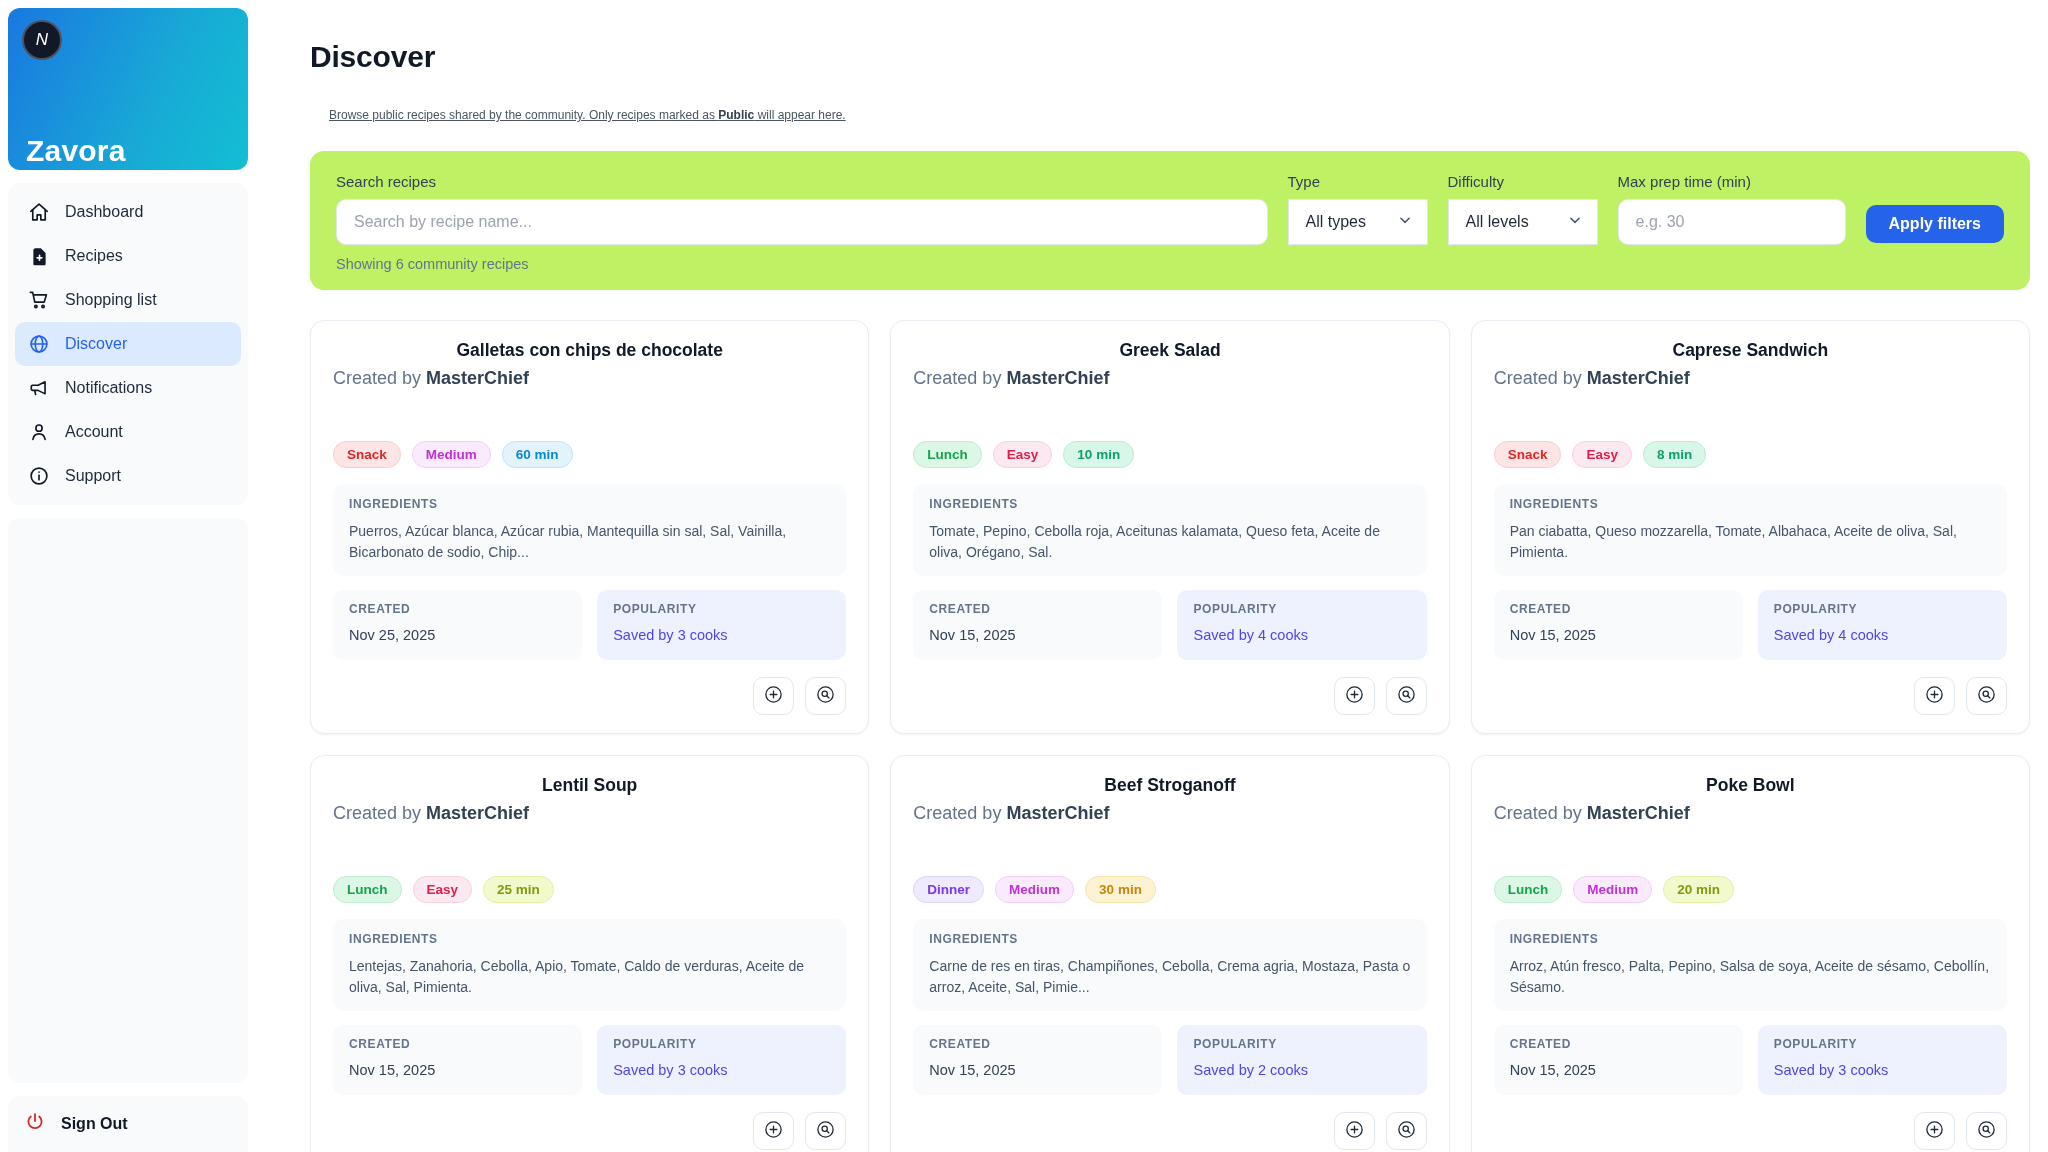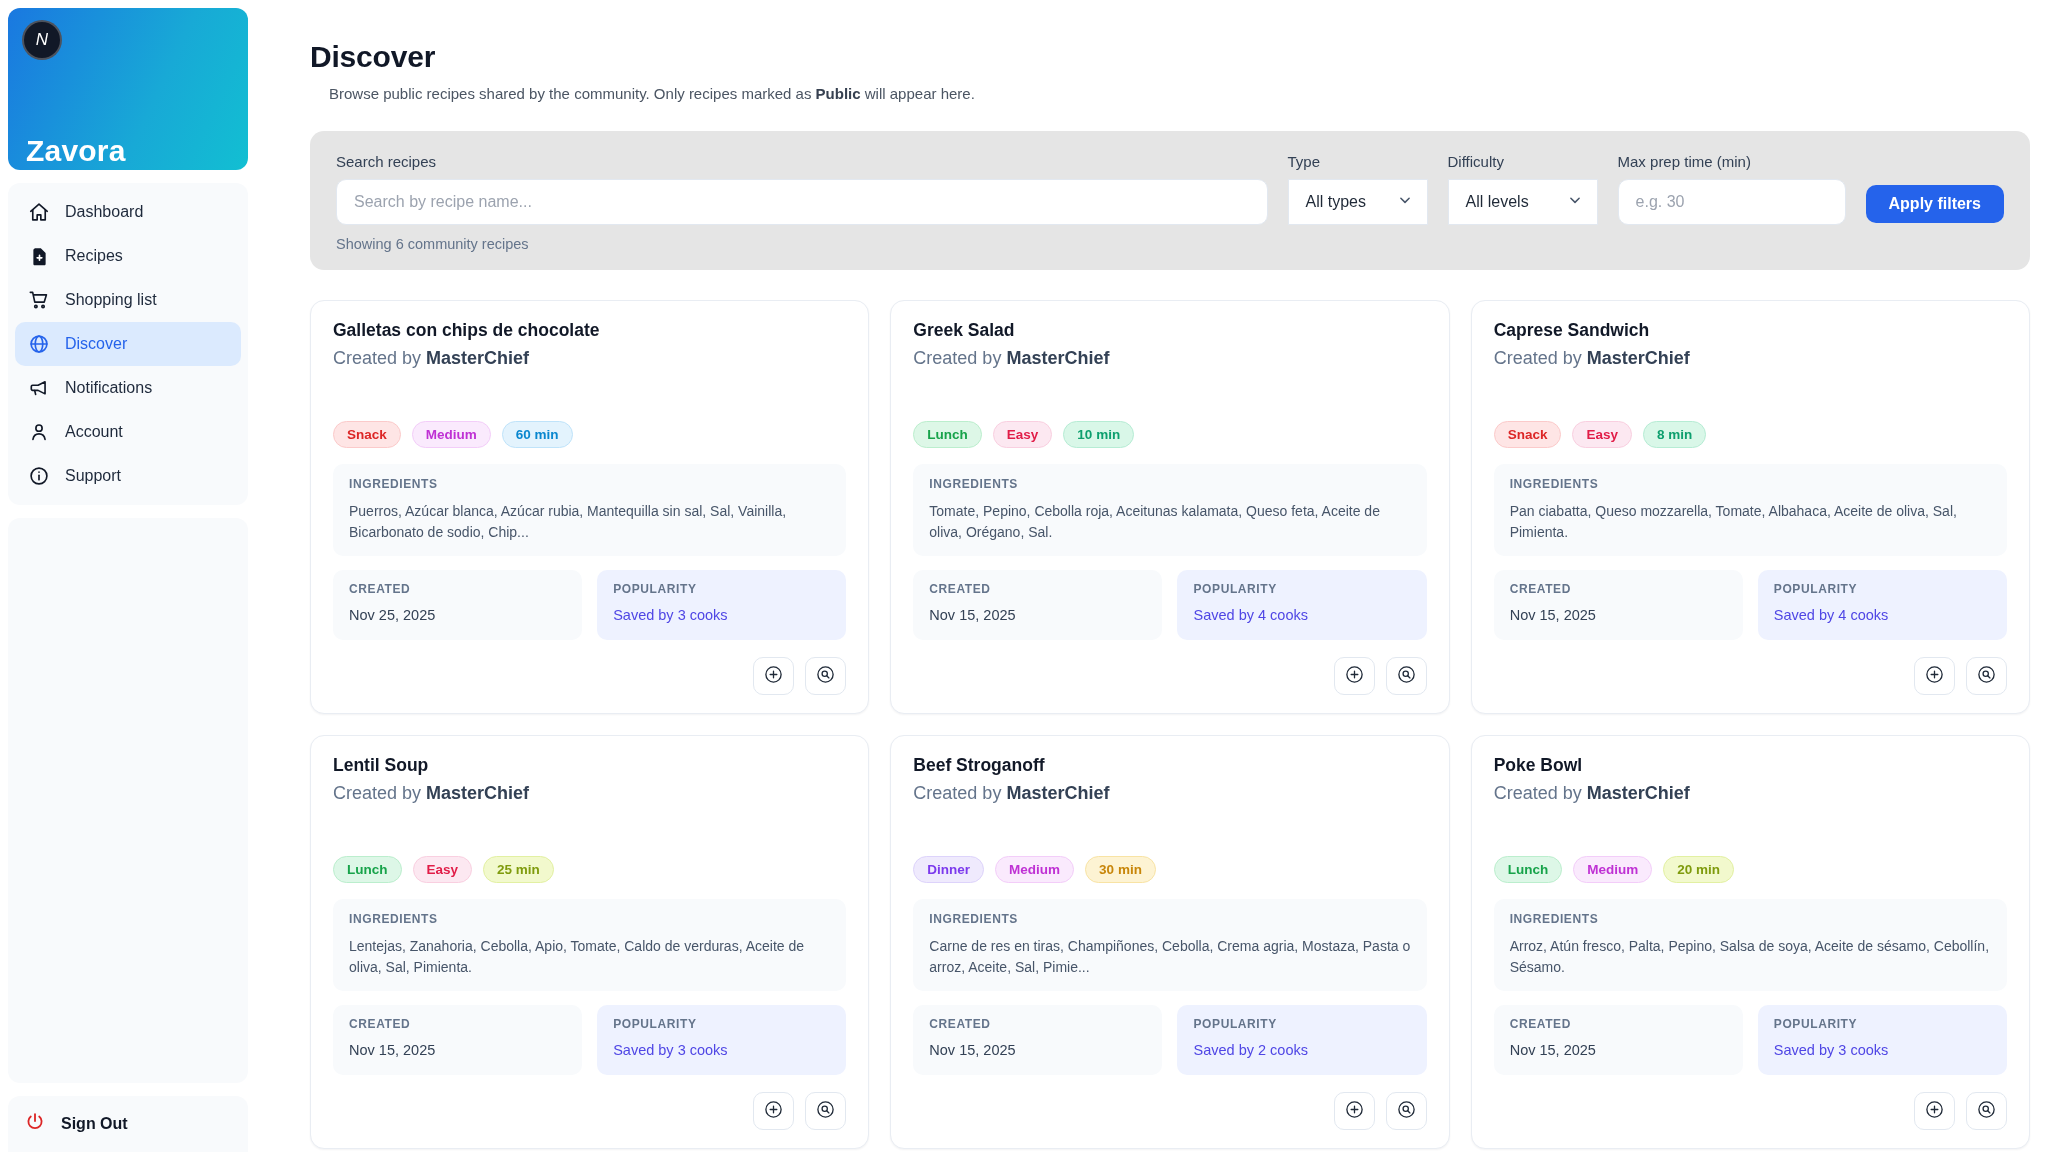--- a/index.html
+++ b/index.html
@@ -31,25 +31,25 @@
   .nav-item.active { background:#dbeafe; color:#2563eb; }
   .nav-item.active .nav-icon { color:#2563eb; }
   .spacer-panel { flex:1; background:#f8fafc; border-radius:12px; }
   .signout-panel {
     background:#f8fafc; border-radius:12px 12px 0 0; padding:15px 16px; margin-bottom:-8px;
     display:flex; align-items:center; gap:15px; font-size:16px; font-weight:600; color:#111827; cursor:pointer;
   }
   
   .main { flex:1; padding:40px 18px 0 54px; overflow:hidden; }
   .page-title { font-size:30px; font-weight:600; color:#111827; letter-spacing:-.2px; }
-  .page-desc { margin-top:11px; padding-left:19px; font-size:15px; color:#4b5563; }
+  .page-desc { margin-top:34px; padding-left:19px; font-size:12px; color:#4b5563;text-decoration:underline; }
   .page-desc b { color:#374151; }
   
   .filter-panel {
-    margin-top:29px; background:#e5e5e5; border-radius:14px;
+    margin-top:29px; background:#bef264; border-radius:14px;
     padding:22px 26px 18px; display:flex; gap:20px; align-items:flex-start;
   }
   .field { display:flex; flex-direction:column; }
   .field-label { font-size:15px; font-weight:500; color:#334155; margin-bottom:9px; }
   .search-field { flex:1; }
   .text-input {
     height:46px; border:1px solid #e2e8f0; border-radius:10px; background:#fff;
     font-family:"Liberation Sans",sans-serif; font-size:16px; color:#0f172a; padding:0 17px; outline:none; width:100%;
   }
   .text-input::placeholder { color:#9ca3af; }
@@ -64,21 +64,21 @@
     background:#2563eb; color:#fff; font-family:"Liberation Sans",sans-serif;
     font-size:16px; font-weight:600; cursor:pointer;
   }
   .results-count { margin-top:11px; font-size:14.5px; color:#64748b; }
   
   .cards-grid { margin-top:30px; display:grid; grid-template-columns:repeat(3,1fr); gap:21px; }
   .card {
     background:#fff; border:1px solid #e9edf3; border-radius:14px; padding:19px 22px 18px;
     box-shadow:0 1px 2px rgba(16,24,40,.05);
   }
-  .card-title { font-size:17.5px; font-weight:700; color:#111827; }
+  .card-title { font-size:17.5px; font-weight:700; color:#111827;text-align:center; }
   .card-author { margin-top:7px; font-size:18px; color:#64748b; }
   .card-author b { color:#334155; font-weight:600; }
   .badges { display:flex; gap:11px; margin-top:12px; }
   .badge { border-radius:999px; padding:5px 13px; font-size:13.5px; font-weight:600; border:1px solid transparent;margin-top:40px; }
   .b-red     { background:#fee5e5; color:#dc2626; border-color:#fbcaca; }
   .b-rose    { background:#fce8f1; color:#e11d48; border-color:#f9cfe0; }
   .b-fuchsia { background:#faeafd; color:#bf31d4; border-color:#f3cdf9; }
   .b-sky     { background:#e3f3fd; color:#0987cf; border-color:#bfe3fa; }
   .b-green   { background:#ddf7e7; color:#17a34a; border-color:#bbeecd; }
   .b-emerald { background:#d9f7e8; color:#0d9f6e; border-color:#b6ecd4; }

